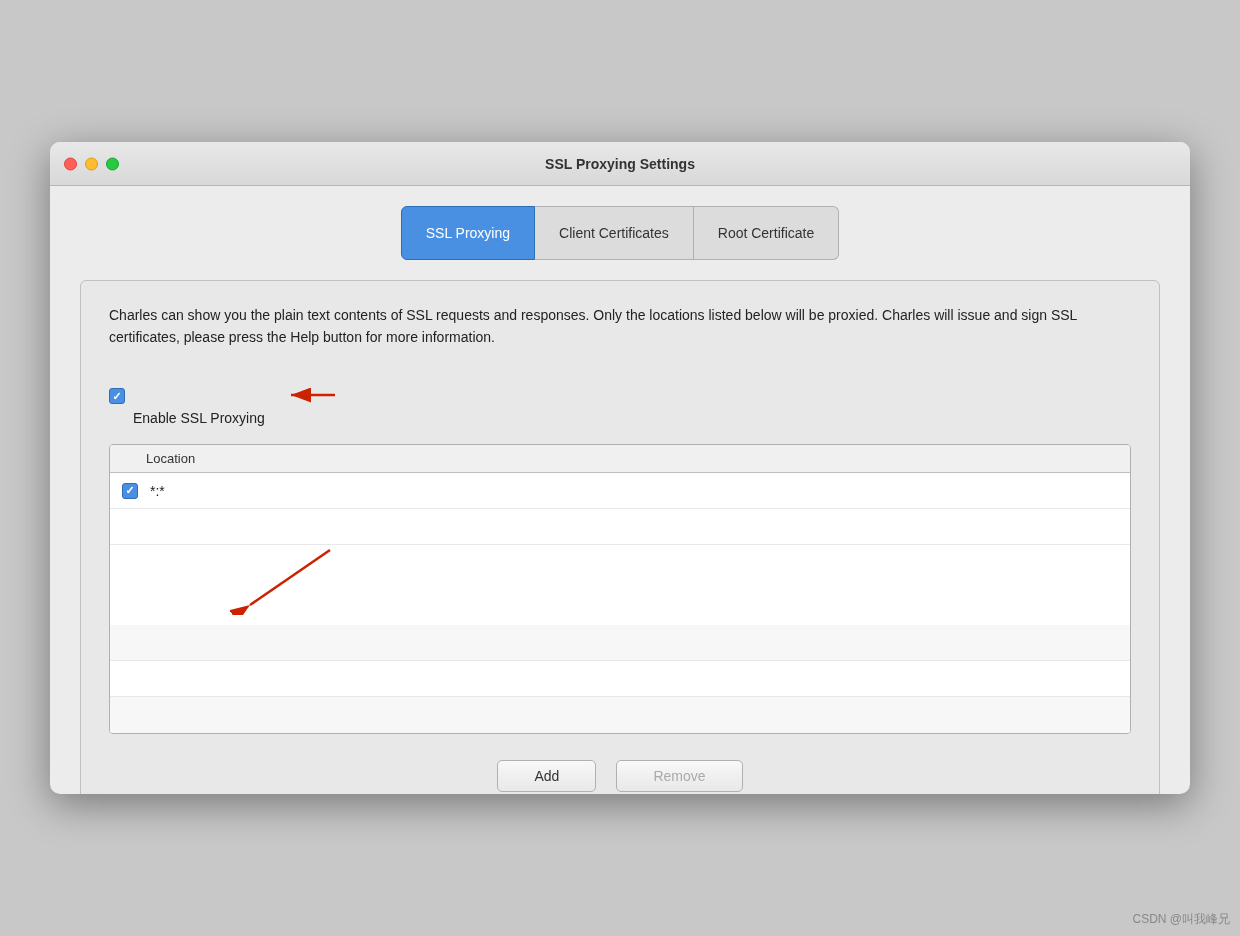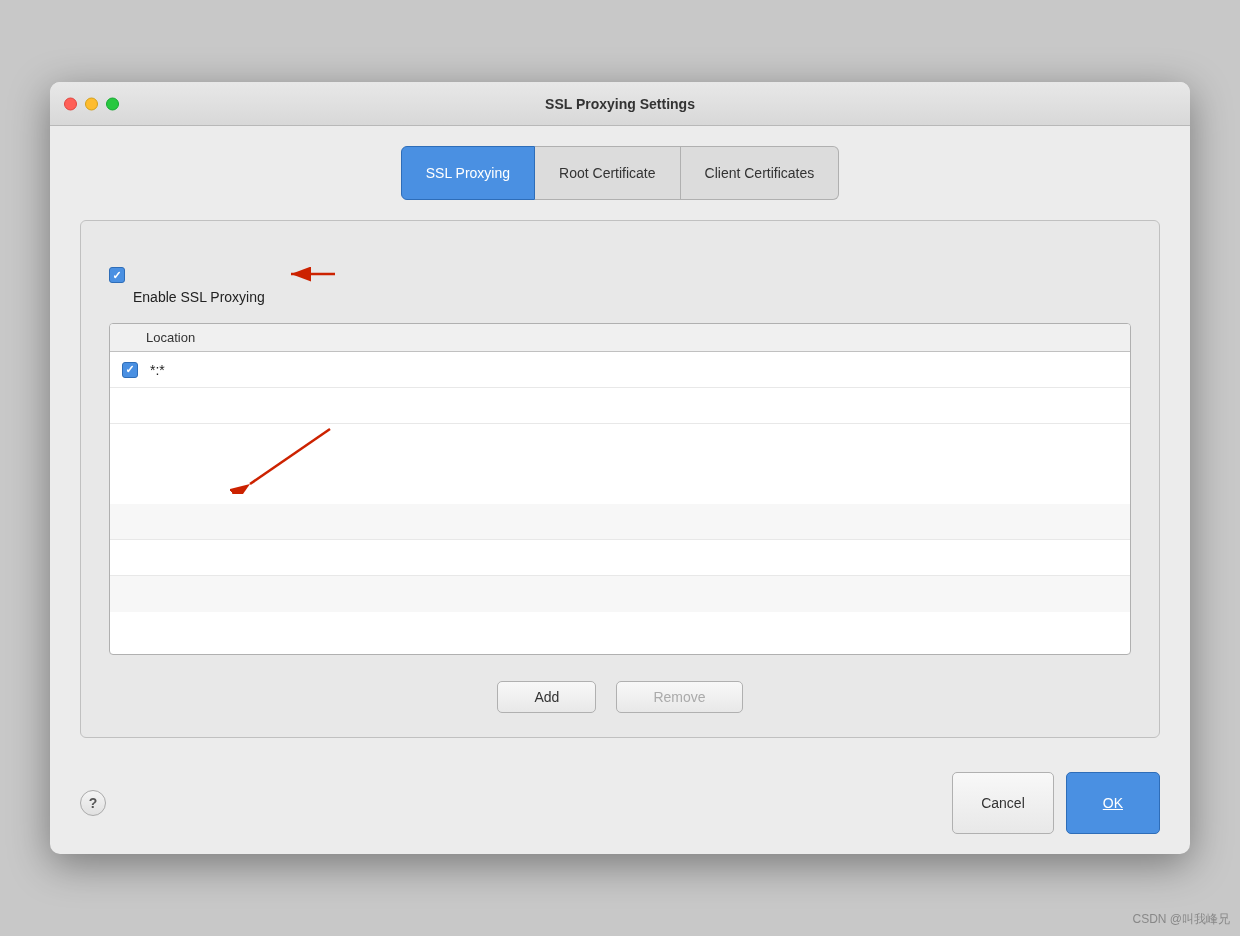--- a/index.html
+++ b/index.html
@@ -15,21 +15,21 @@
       display: flex;
       align-items: center;
       justify-content: center;
       font-family: -apple-system, BlinkMacSystemFont, "Helvetica Neue", Arial, sans-serif;
       font-size: 14px;
       color: #000;
     }
 
     .window {
       width: 1140px;
-      height: 772px;
+      height: 652px;
       background: #ececec;
       border-radius: 10px;
       box-shadow: 0 10px 40px rgba(0,0,0,0.4);
       display: flex;
       flex-direction: column;
       overflow: hidden;
     }
 
     
     .titlebar {
@@ -354,26 +354,27 @@
       <div class="traffic-light minimize"></div>
       <div class="traffic-light maximize"></div>
     </div>
     <span class="titlebar-title">SSL Proxying Settings</span>
   </div>
 
   <div class="content">
 
     <div class="tab-bar">
       <div class="tab active">SSL Proxying</div>
+      <div class="tab">Client Certificates</div>
       <div class="tab">Root Certificate</div>
-      <div class="tab">Client Certificates</div>
     </div>
 
     <div class="panel">
 
+      <p class="description-text">Charles can show you the plain text contents of SSL requests and responses. Only the locations listed below will be proxied. Charles will issue and sign SSL certificates, please press the Help button for more information.</p>
 
       <div class="checkbox-row">
         <div class="checkbox-custom">
           <span class="checkmark">✓</span>
         </div>
         <span class="checkbox-label">Enable SSL Proxying</span>
 
         <span class="arrow-annotation red-arrow-right">
           <svg width="55" height="22" viewBox="0 0 55 22">
             <defs>

